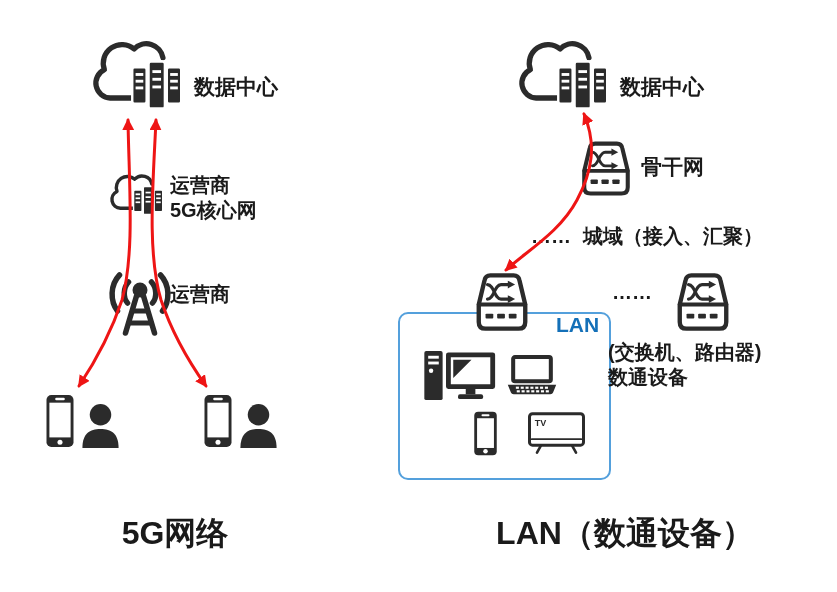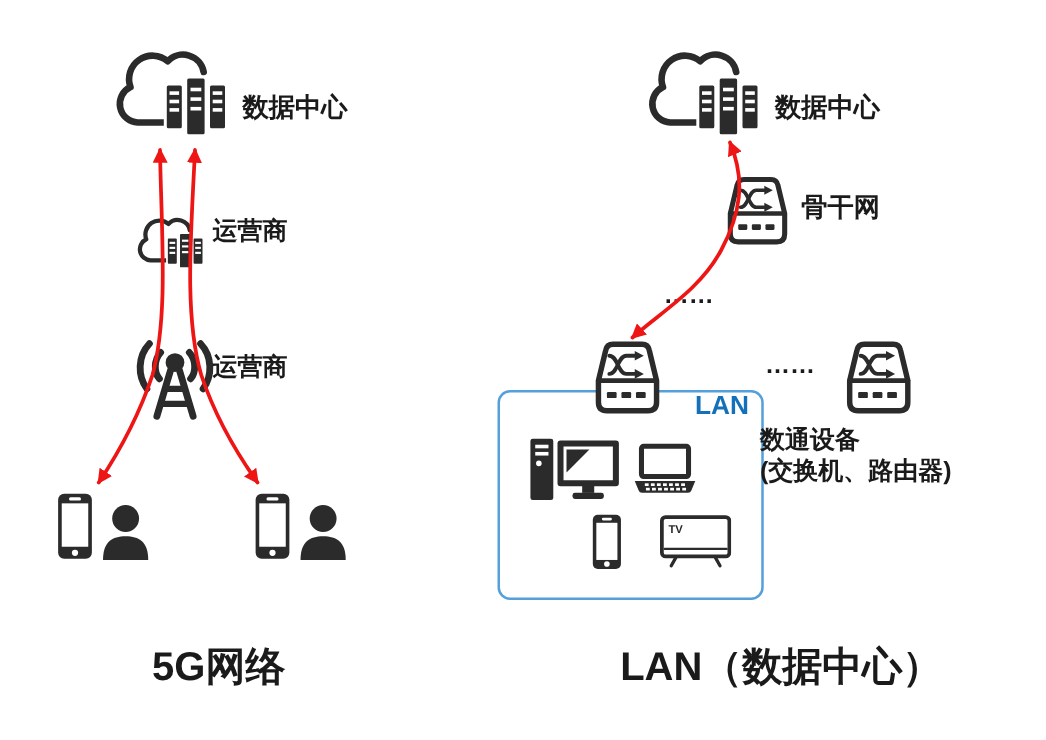--- a/index.html
+++ b/index.html
@@ -65,20 +65,21 @@
         <rect class="fw" x="65" y="38" width="9" height="3"></rect>
           <rect class="fw" x="65" y="46" width="9" height="3"></rect>
           <rect class="fw" x="65" y="54" width="9" height="3"></rect>
         <rect class="fw" x="83.5" y="41" width="8" height="3"></rect>
           <rect class="fw" x="83.5" y="48" width="8" height="3"></rect>
           <rect class="fw" x="83.5" y="55" width="8" height="3"></rect>
       </g>
     </svg>
     <div class="abs lbl fs20 center" style="left:170px;top:173px;width:130px;">
       <div>运营商</div>
+      <div>5G核心网</div>
     </div>
 
     <svg class="abs" style="left:102px;top:270px;" width="76" height="68" viewBox="0 0 76 68">
       <circle class="f" cx="38" cy="20" r="7.5"></circle>
       <path class="s" stroke-width="5.5" d="M34.5 26 L23.5 63"></path>
       <path class="s" stroke-width="5.5" d="M41.5 26 L52.5 63"></path>
       <path class="s" stroke-width="5" d="M30.5 41 H45.5"></path>
       <path class="s" stroke-width="5" d="M27 53 H49"></path>
       <path class="s" stroke-width="5.5" d="M26.5 12 C21 18 21 28 25.5 33"></path>
       <path class="s" stroke-width="5.5" d="M17.5 5 C8 15 8 31 15.5 41"></path>
@@ -143,20 +144,21 @@
     <polygon class="f" points="38,8.5 45.5,12.5 38,16.5"></polygon>
     <polygon class="f" points="38,23.5 45.5,27.5 38,31.5"></polygon>
     <rect class="f" x="15" y="42.5" width="8" height="5" rx="1"></rect>
     <rect class="f" x="27" y="42.5" width="8" height="5" rx="1"></rect>
     <rect class="f" x="39" y="42.5" width="8" height="5" rx="1"></rect>
   </svg>
   <div class="abs lbl fs21 z2" style="left:641px;top:156px;text-align:right;">骨干网</div>
 
   <div class="abs lbl fs20 metro-row z2" style="left:531px;top:224px;">
     <span>……</span>
+    <span>城域（接入、汇聚）</span>
   </div>
 
   <div class="abs lan-box" style="left:398px;top:312px;width:209px;height:164px;"></div>
   <div class="abs lan-label z2" style="left:556px;top:313px;">LAN</div>
 
   <svg class="abs z2" style="left:471px;top:272px;" width="62" height="61" viewBox="0 0 64 62">
     <path class="ol" stroke-width="4.5" d="M20 3 H44 Q49 3 50 8 L56 33 V51 Q56 58 49 58 H15 Q8 58 8 51 V33 L14 8 Q15 3 20 3 Z"></path>
     <path class="s" stroke-width="4" d="M8 33 H56"></path>
     <path class="s" stroke-width="3.2" d="M17 27.5 C24 27.5 24 12.5 31 12.5 H38"></path>
     <path class="s" stroke-width="3.2" d="M17 12.5 C24 12.5 24 27.5 31 27.5 H38"></path>
@@ -174,22 +176,22 @@
     <path class="s" stroke-width="4" d="M8 33 H56"></path>
     <path class="s" stroke-width="3.2" d="M17 27.5 C24 27.5 24 12.5 31 12.5 H38"></path>
     <path class="s" stroke-width="3.2" d="M17 12.5 C24 12.5 24 27.5 31 27.5 H38"></path>
     <polygon class="f" points="38,8.5 45.5,12.5 38,16.5"></polygon>
     <polygon class="f" points="38,23.5 45.5,27.5 38,31.5"></polygon>
     <rect class="f" x="15" y="42.5" width="8" height="5" rx="1"></rect>
     <rect class="f" x="27" y="42.5" width="8" height="5" rx="1"></rect>
     <rect class="f" x="39" y="42.5" width="8" height="5" rx="1"></rect>
   </svg>
   <div class="abs lbl fs20 center z2" style="left:608px;top:340px;width:195px;">
+    <div>(交换机、路由器)</div>
     <div>数通设备</div>
-    <div>(交换机、路由器)</div>
   </div>
 
   <svg class="abs z1" style="left:422px;top:350px;" width="74" height="52" viewBox="0 0 76 54">
     <rect class="f" x="2" y="1" width="19" height="51" rx="2"></rect>
     <rect class="fw" x="6" y="6" width="11" height="3"></rect>
     <rect class="fw" x="6" y="12" width="11" height="3"></rect>
     <circle class="fw" cx="9" cy="21.5" r="2.3"></circle>
     <rect class="ol" stroke-width="5" x="27" y="5" width="46" height="33"></rect>
     <polygon class="f" points="32,10 51,10 32,29"></polygon>
     <rect class="f" x="45" y="38" width="10" height="8"></rect>
@@ -222,21 +224,21 @@
     <circle class="fw" cx="15" cy="50" r="2.8"></circle>
   </svg>
   <svg class="abs z1" style="left:528px;top:412px;" width="57" height="43" viewBox="0 0 76 57">
     <rect class="ol" stroke-width="4" x="2" y="2" width="72" height="42" rx="4"></rect>
     <text class="tvt" x="9" y="19">TV</text>
     <path class="s" stroke-width="2.5" d="M5 36 H71"></path>
     <path class="s" stroke-width="3.5" d="M17 45 L12 54"></path>
     <path class="s" stroke-width="3.5" d="M59 45 L64 54"></path>
   </svg>
 
-  <div class="abs title z2" style="left:430px;top:512px;width:390px;">LAN（数据中心）</div>
+  <div class="abs title z2" style="left:430px;top:512px;width:390px;">LAN（数通设备）</div>
 
   <svg class="arrows" width="837" height="592" viewBox="0 0 837 592">
     <defs>
       <marker id="ah" viewBox="0 0 10 10" refX="8.5" refY="5" markerWidth="4" markerHeight="4" orient="auto-start-reverse">
         <path class="head" d="M0,0 L10,5 L0,10 Z"></path>
       </marker>
     </defs>
     <path class="red" d="M 128 120 C 129 185 135 252 122 300 C 111 333 95 362 79 386" marker-start="url(#ah)" marker-end="url(#ah)"></path>
     <path class="red" d="M 156 120 C 153 185 147 252 161 300 C 172 333 189 362 206 386" marker-start="url(#ah)" marker-end="url(#ah)"></path>
     <path class="red" d="M 584 114 C 597 145 592 172 577 200 C 560 232 528 250 506 270" marker-start="url(#ah)" marker-end="url(#ah)"></path>

